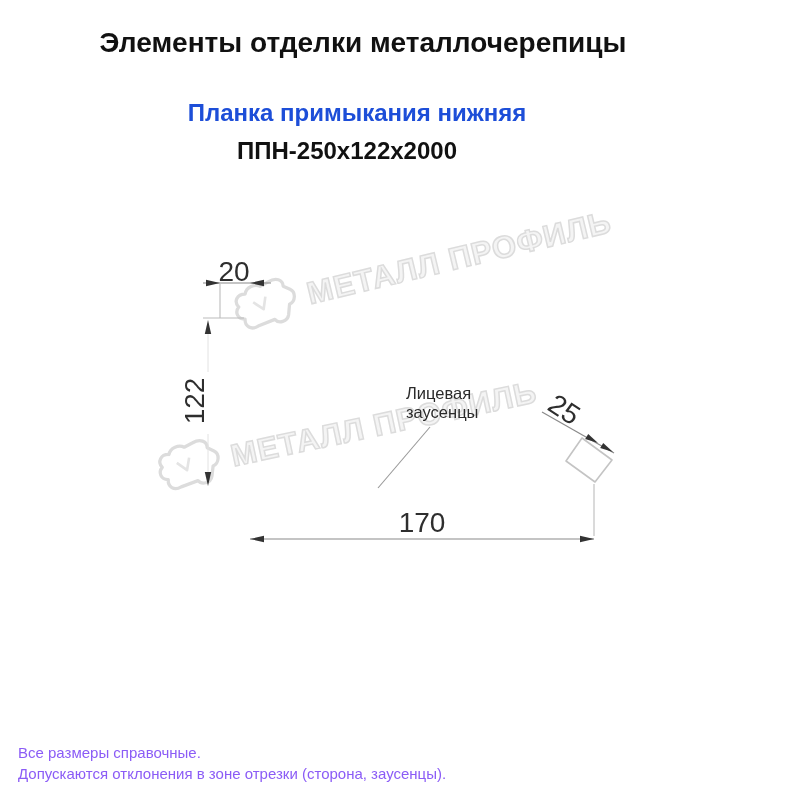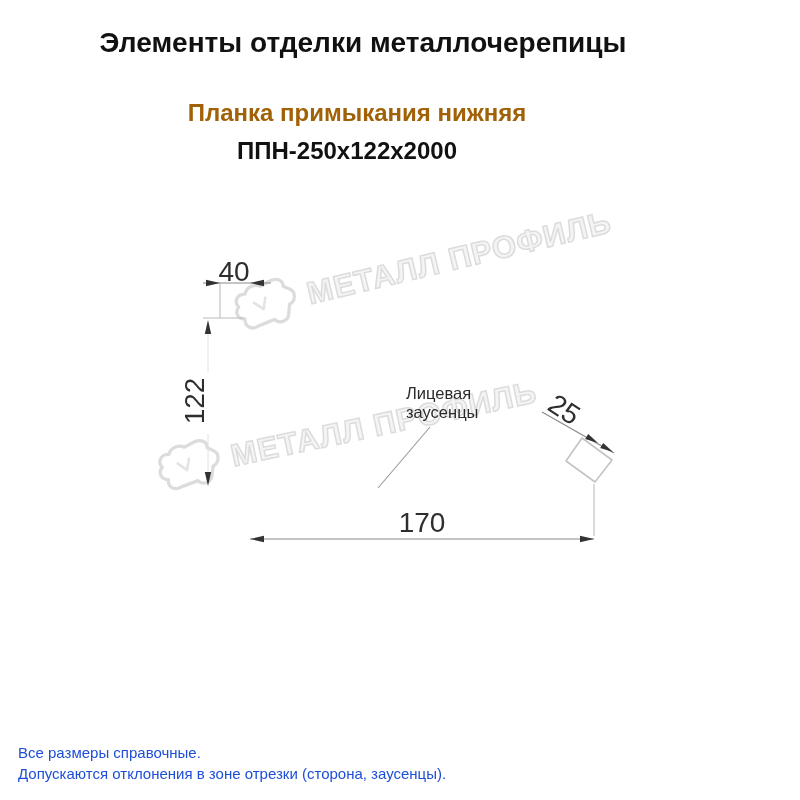--- a/index.html
+++ b/index.html
@@ -7,21 +7,21 @@
     position:relative;width:800px;height:800px;background:#ffffff;
     font-family:"Liberation Sans", sans-serif;color:#111;overflow:hidden;
   }
   .abs{position:absolute;}
   .title{
     top:27px;left:363px;transform:translateX(-50%);
     font-size:28px;font-weight:bold;white-space:nowrap;color:#111;
   }
   .subtitle1{
     top:99px;left:357px;transform:translateX(-50%);
-    font-size:24px;font-weight:bold;white-space:nowrap;color:#a16207;text-align:center;
+    font-size:24px;font-weight:bold;white-space:nowrap;color:#1d4ed8;text-align:center;
   }
   .subtitle2{
     top:137px;left:347px;transform:translateX(-50%);
     font-size:24px;font-weight:bold;white-space:nowrap;color:#111;
   }
   .dim{
     font-size:28px;color:#2e2e2e;text-align:center;white-space:nowrap;
     line-height:1;
   }
   .dim-20{top:258px;left:214px;width:40px;}
@@ -37,21 +37,21 @@
     transform-origin:left top;
   }
   .wm-a{top:288px;left:228px;transform:rotate(-13.5deg);}
   .wm-b{top:448px;left:152px;transform:rotate(-12deg);}
   .wm-text{
     font-size:31px;font-weight:bold;letter-spacing:1px;white-space:nowrap;
     color:#f4f4f4;-webkit-text-stroke:1.5px #dcdcdc;
   }
   .drawing-svg{top:0;left:0;pointer-events:none;}
   .footer{
-    top:742px;left:18px;font-size:15px;line-height:21px;color:#1d4ed8;
+    top:742px;left:18px;font-size:15px;line-height:21px;color:#8b5cf6;
     white-space:nowrap;
   }
 </style>
 </head>
 <body>
 
 <div id="stage">
 
   <div class="abs watermark wm-a">
     <svg width="66" height="50" viewBox="0 0 100 76">
@@ -104,21 +104,21 @@
     </g>
 
     <g>
       <line x1="594" y1="484" x2="594" y2="536" stroke="#bcbcbc" stroke-width="1.1"></line>
       <line x1="250" y1="539" x2="594" y2="539" stroke="#8a8a8a" stroke-width="1.2"></line>
       <polygon points="250,539 264,535.8 264,542.2" fill="#333"></polygon>
       <polygon points="594,539 580,535.8 580,542.2" fill="#333"></polygon>
     </g>
   </svg>
 
-  <div class="abs dim dim-20">40</div>
+  <div class="abs dim dim-20">20</div>
   <div class="abs dim dim-122">122</div>
   <div class="abs dim dim-250">170</div>
   <div class="abs dim dim-25">25</div>
 
   <div class="abs face-label">
     <div>Лицевая</div>
     <div>заусенцы</div>
   </div>
 
   <div class="abs footer">

